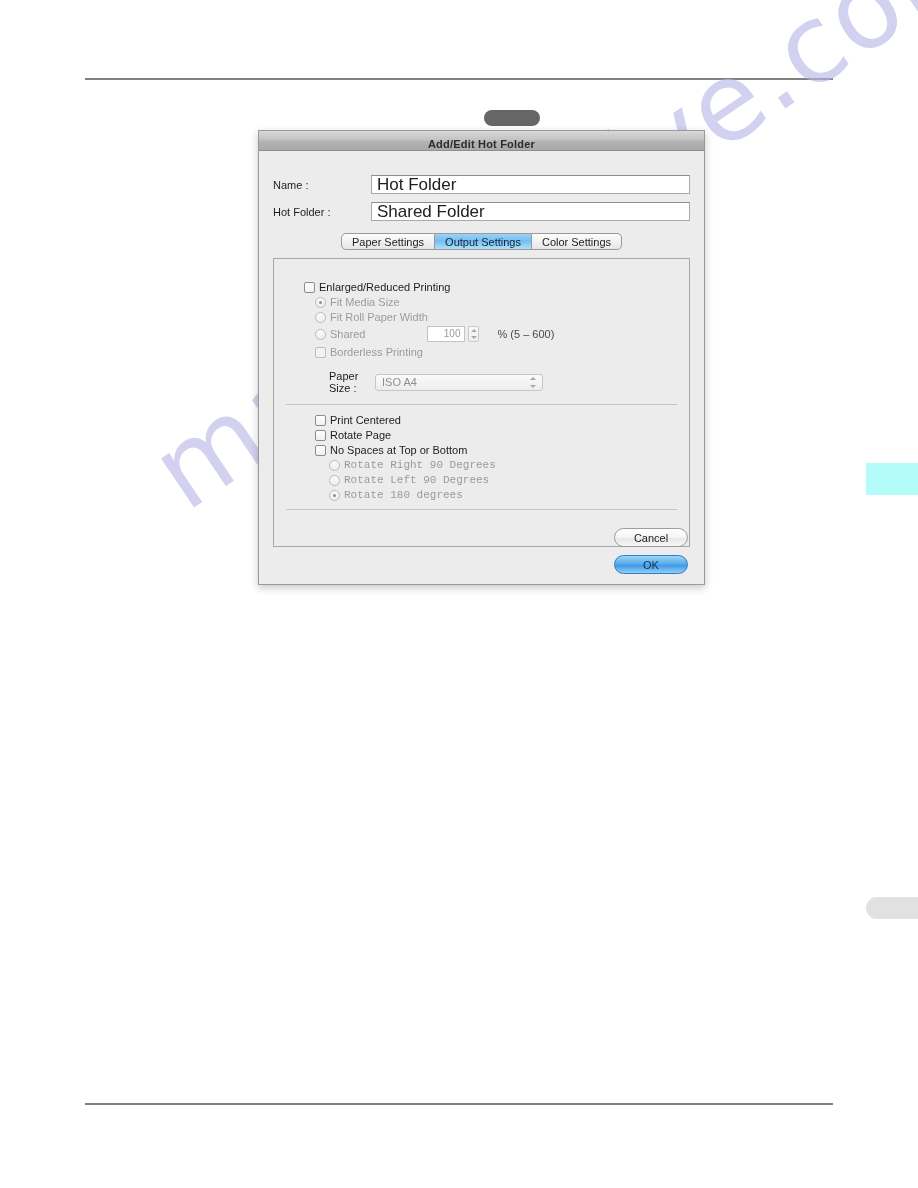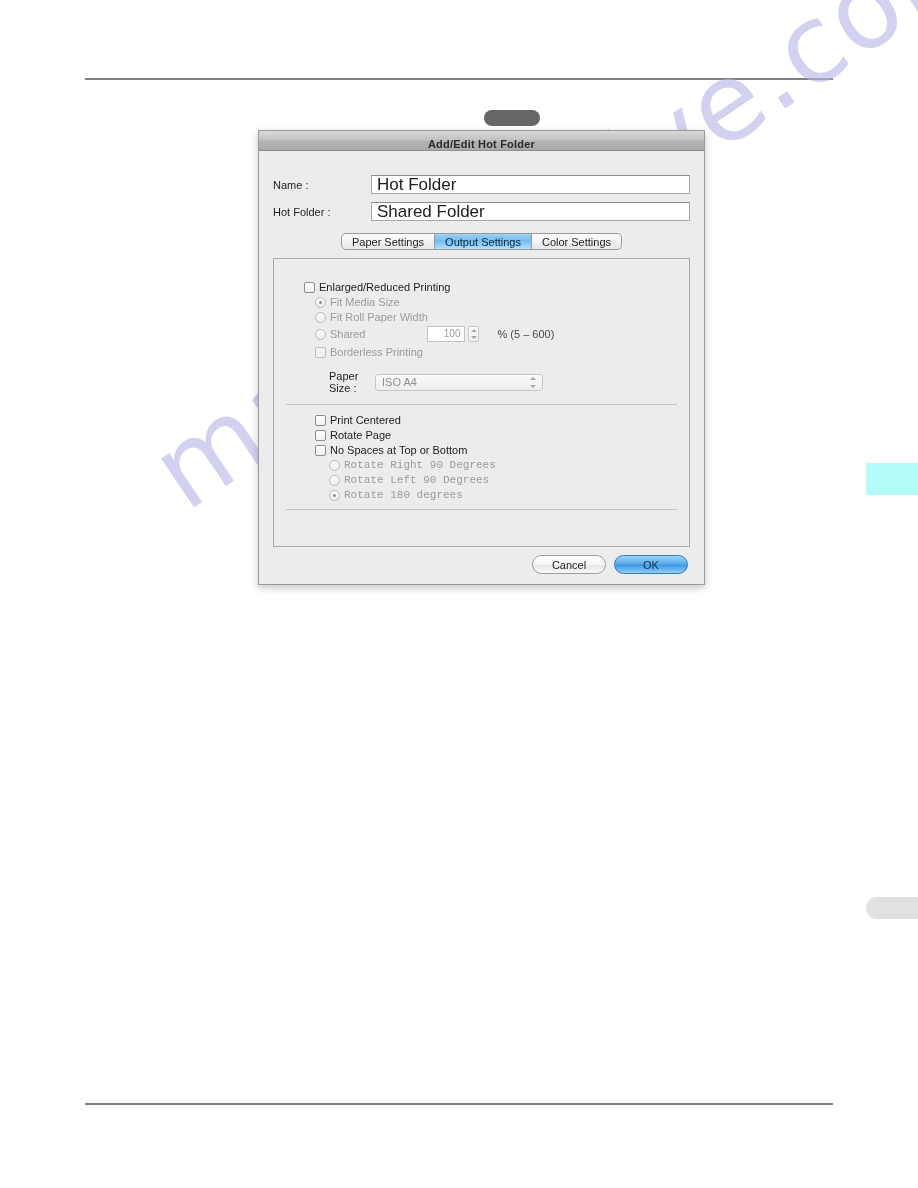--- a/index.html
+++ b/index.html
@@ -294,20 +294,21 @@
   }
   .divider.lower { margin-top: 8px; }
 
   
   .footer {
     position: absolute;
     right: 16px;
     bottom: 10px;
     display: flex;
     gap: 8px;
+    flex-direction: column;
   }
   .btn {
     min-width: 74px;
     height: 19px;
     border-radius: 10px;
     border: 1px solid #9d9d9d;
     background: linear-gradient(to bottom, #ffffff 0%, #f4f4f4 50%, #e6e6e6 51%, #f6f6f6 100%);
     font-size: 11px;
     color: #1d1d1d;
     display: flex;

